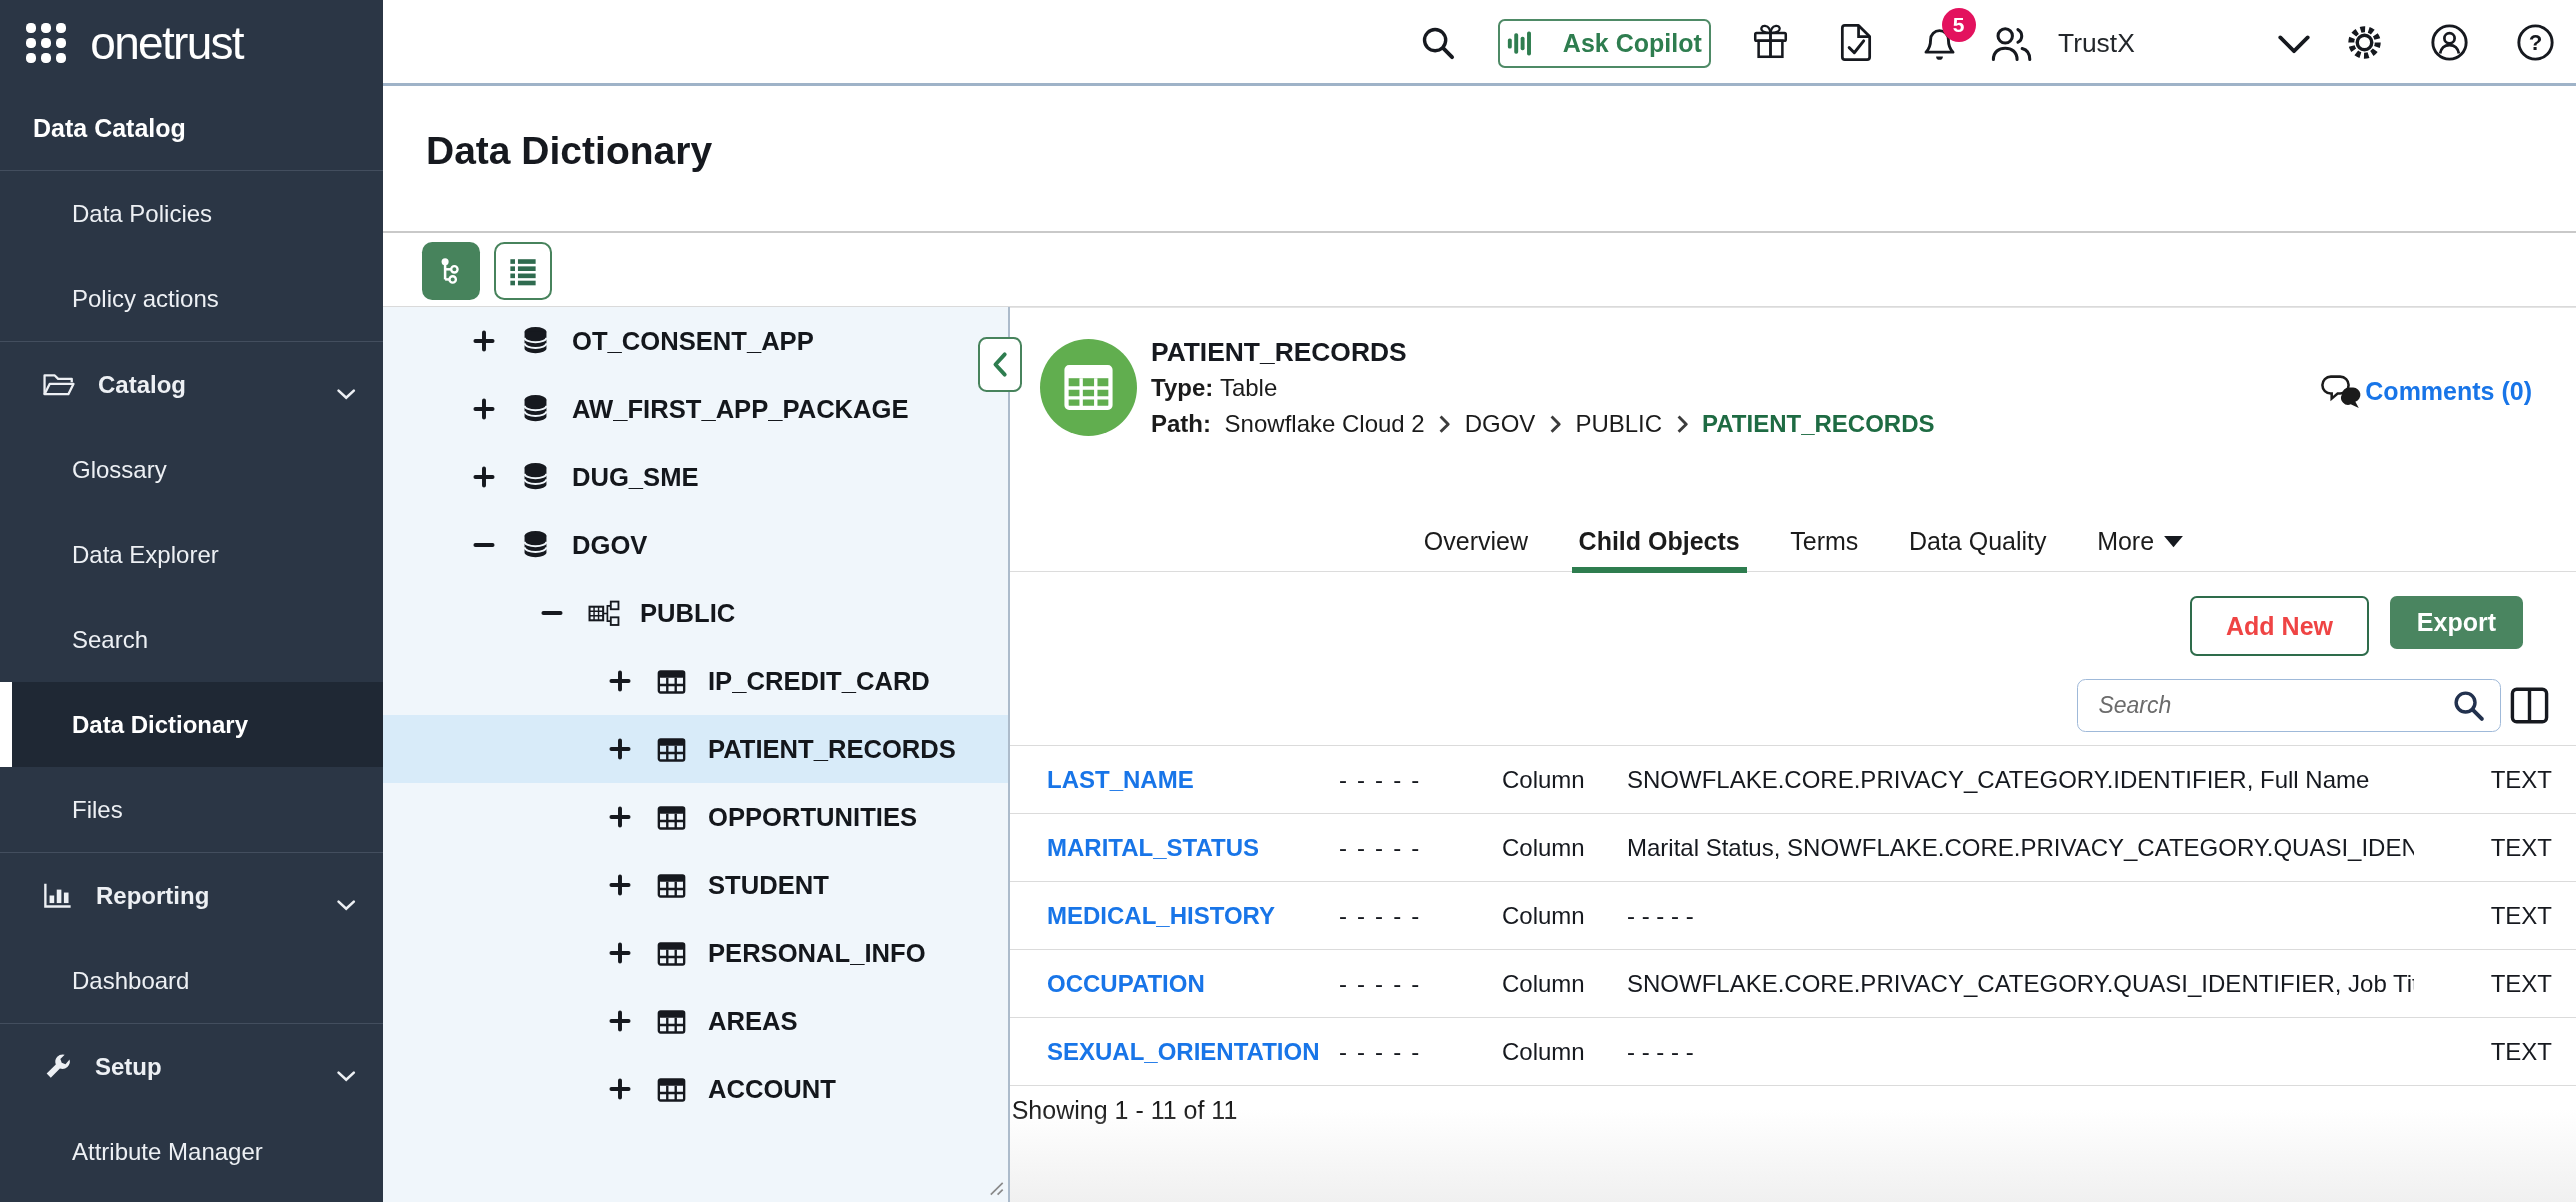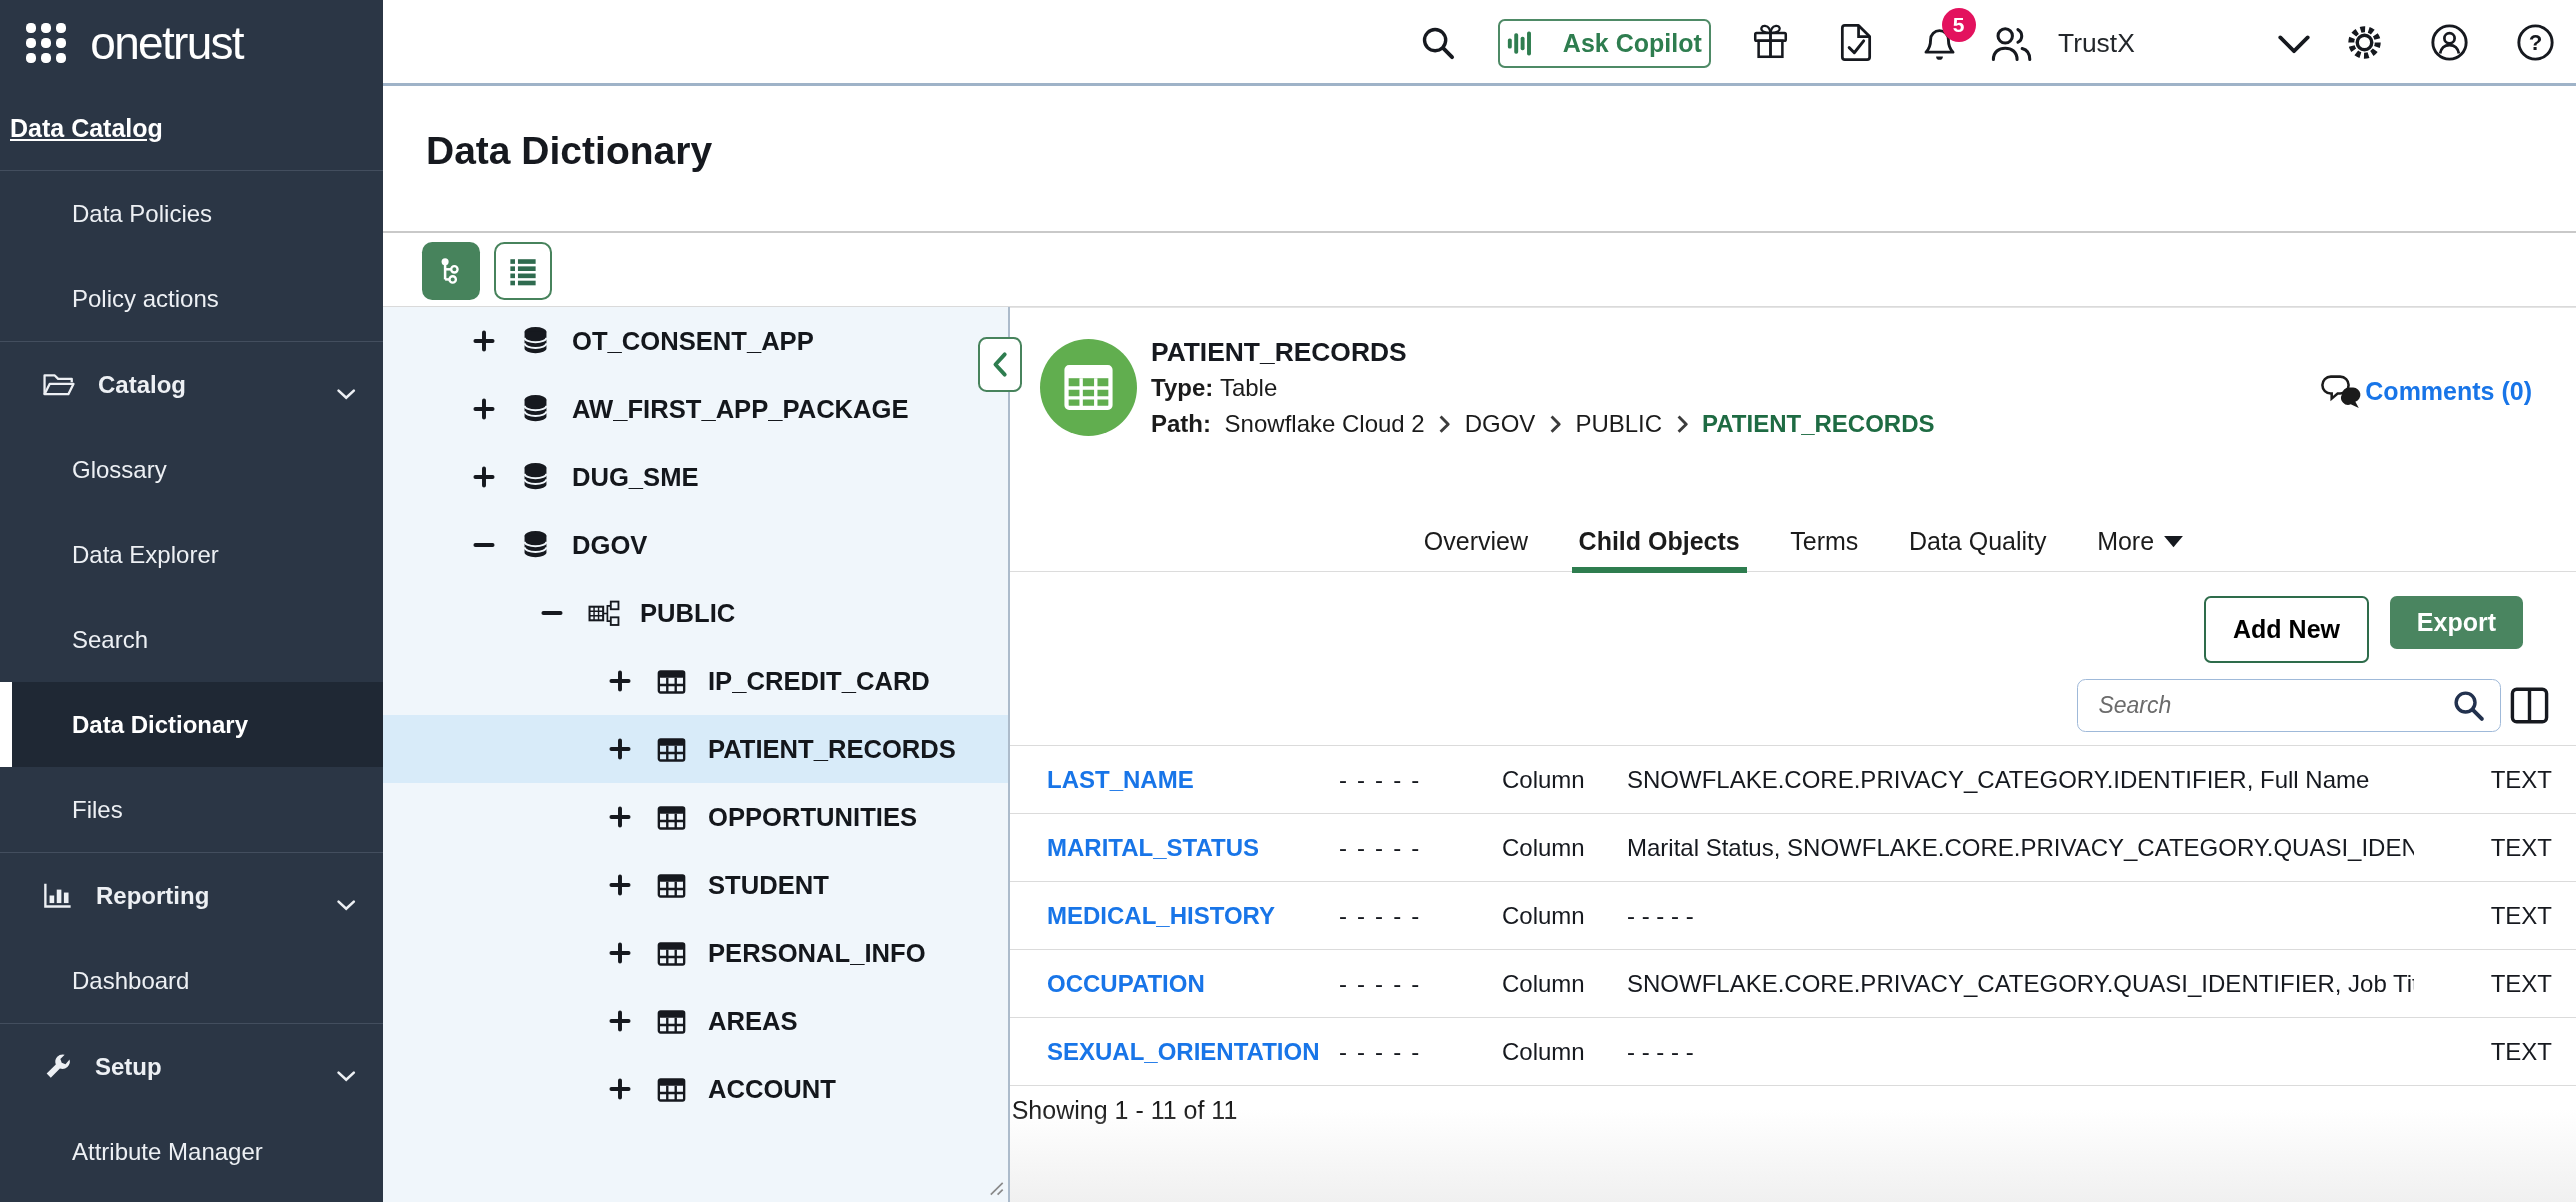--- a/index.html
+++ b/index.html
@@ -16,21 +16,21 @@
   .nav-ic { position:absolute; display:flex; align-items:center; justify-content:center; cursor:pointer; }
   .copilot-btn { position:absolute; left:1498px; top:19px; width:213px; height:49px; border:2.6px solid #4E8A66; border-radius:6.8px; background:#fff;
     display:flex; align-items:center; justify-content:center; gap:30px; color:#2E7D4F; font-size:25px; font-weight:700; cursor:pointer; }
   .bell-wrap { position:absolute; left:1918px; top:20.4px; width:44px; height:49px; cursor:pointer; }
   .badge { position:absolute; top:-12px; right:-13.6px; min-width:34px; height:34px; border-radius:17px; background:#E3125E; color:#fff;
     font-size:21px; font-weight:700; display:flex; align-items:center; justify-content:center; }
   .trustx { position:absolute; left:2058px; top:0; height:86px; display:flex; align-items:center; font-size:26.4px; color:#23272B; cursor:pointer; }
 
   
   .sidebar { position:absolute; left:0; top:86px; bottom:0; width:383px; background:#2B3645; z-index:10; }
-  .sb-header { height:85px; display:flex; align-items:center; padding-left:10px; color:#fff; font-size:25px; font-weight:700; border-bottom:1.7px solid #434E5E;text-decoration:underline; }
+  .sb-header { height:85px; display:flex; align-items:center; padding-left:33px; color:#fff; font-size:25px; font-weight:700; border-bottom:1.7px solid #434E5E; }
   .sb-item { position:relative; height:85px; display:flex; align-items:center; color:#EDF0F4; font-size:24px; padding-left:72px; cursor:pointer; }
   .sb-item.group { padding-left:42px; gap:22px; font-weight:700; }
   .sb-item .chev { position:absolute; right:27px; top:37px; }
   .sb-item.selected { background:#1F2834; font-weight:700; color:#fff; }
   .sb-item.selected::before { content:""; position:absolute; left:0; top:0; bottom:0; width:12px; background:#fff; }
   .sb-divider { border-top:1.7px solid #434E5E; }
 
   
   .page-header { position:absolute; left:383px; top:86px; right:0; height:147px; background:#fff; border-bottom:2.6px solid #C9C9C9; }
   .page-title { position:absolute; left:43px; top:43px; font-size:39px; font-weight:700; color:#16191F; }
@@ -65,21 +65,21 @@
   .crumb { cursor:pointer; }
   .crumb.current { color:#1E6B43; font-weight:700; cursor:default; }
   b.lbl { font-weight:700; }
   .comments { position:absolute; right:44px; top:66px; display:flex; align-items:center; gap:2px; color:#1875E8; font-size:25px; font-weight:700; cursor:pointer;text-align:center; }
 
   .tabs { position:absolute; left:0; right:0; top:204px; height:60px; border-bottom:1.7px solid #DCDCDC; display:flex; align-items:stretch; padding-left:407px; gap:37px; }
   .tab { position:relative; display:flex; align-items:center; gap:10.2px; padding:0 6.8px; font-size:25px; color:#1b1b1b; cursor:pointer; }
   .tab.active { font-weight:700; }
   .tab.active::after { content:""; position:absolute; left:0; right:0; bottom:-1.7px; height:6px; background:#2E7D4F; }
 
-  .btn-add { position:absolute; top:288px; right:207px; height:67px; padding:0 27px; background:#fff; border:2.6px solid #2E6C4B; color:#000000;
+  .btn-add { position:absolute; top:288px; right:207px; height:60px; padding:0 34px; background:#fff; border:2.6px solid #2E6C4B; color:#ef4444;
     font-size:25px; font-weight:700; border-radius:6.8px; font-family:inherit; cursor:pointer; }
   .btn-export { position:absolute; top:288px; right:53px; height:53px; padding:0 27px; background:#4A8560; border:none; color:#fff;
     font-size:25px; font-weight:700; border-radius:6.8px; font-family:inherit; cursor:pointer; }
 
   .search-wrap { position:absolute; top:371px; right:75px; width:424px; height:53px; }
   .search-input { width:100%; height:100%; border:1.7px solid #9FB9D9; border-radius:8.5px; padding:0 60px 0 20.4px; font-size:23px; font-family:inherit; color:#333; }
   .search-input::placeholder { font-style:italic; color:#6B6B6B; }
   .search-mag { position:absolute; right:13.6px; top:8.5px; cursor:pointer; }
   .cols-btn { position:absolute; top:377px; right:25.6px; cursor:pointer; }
 

